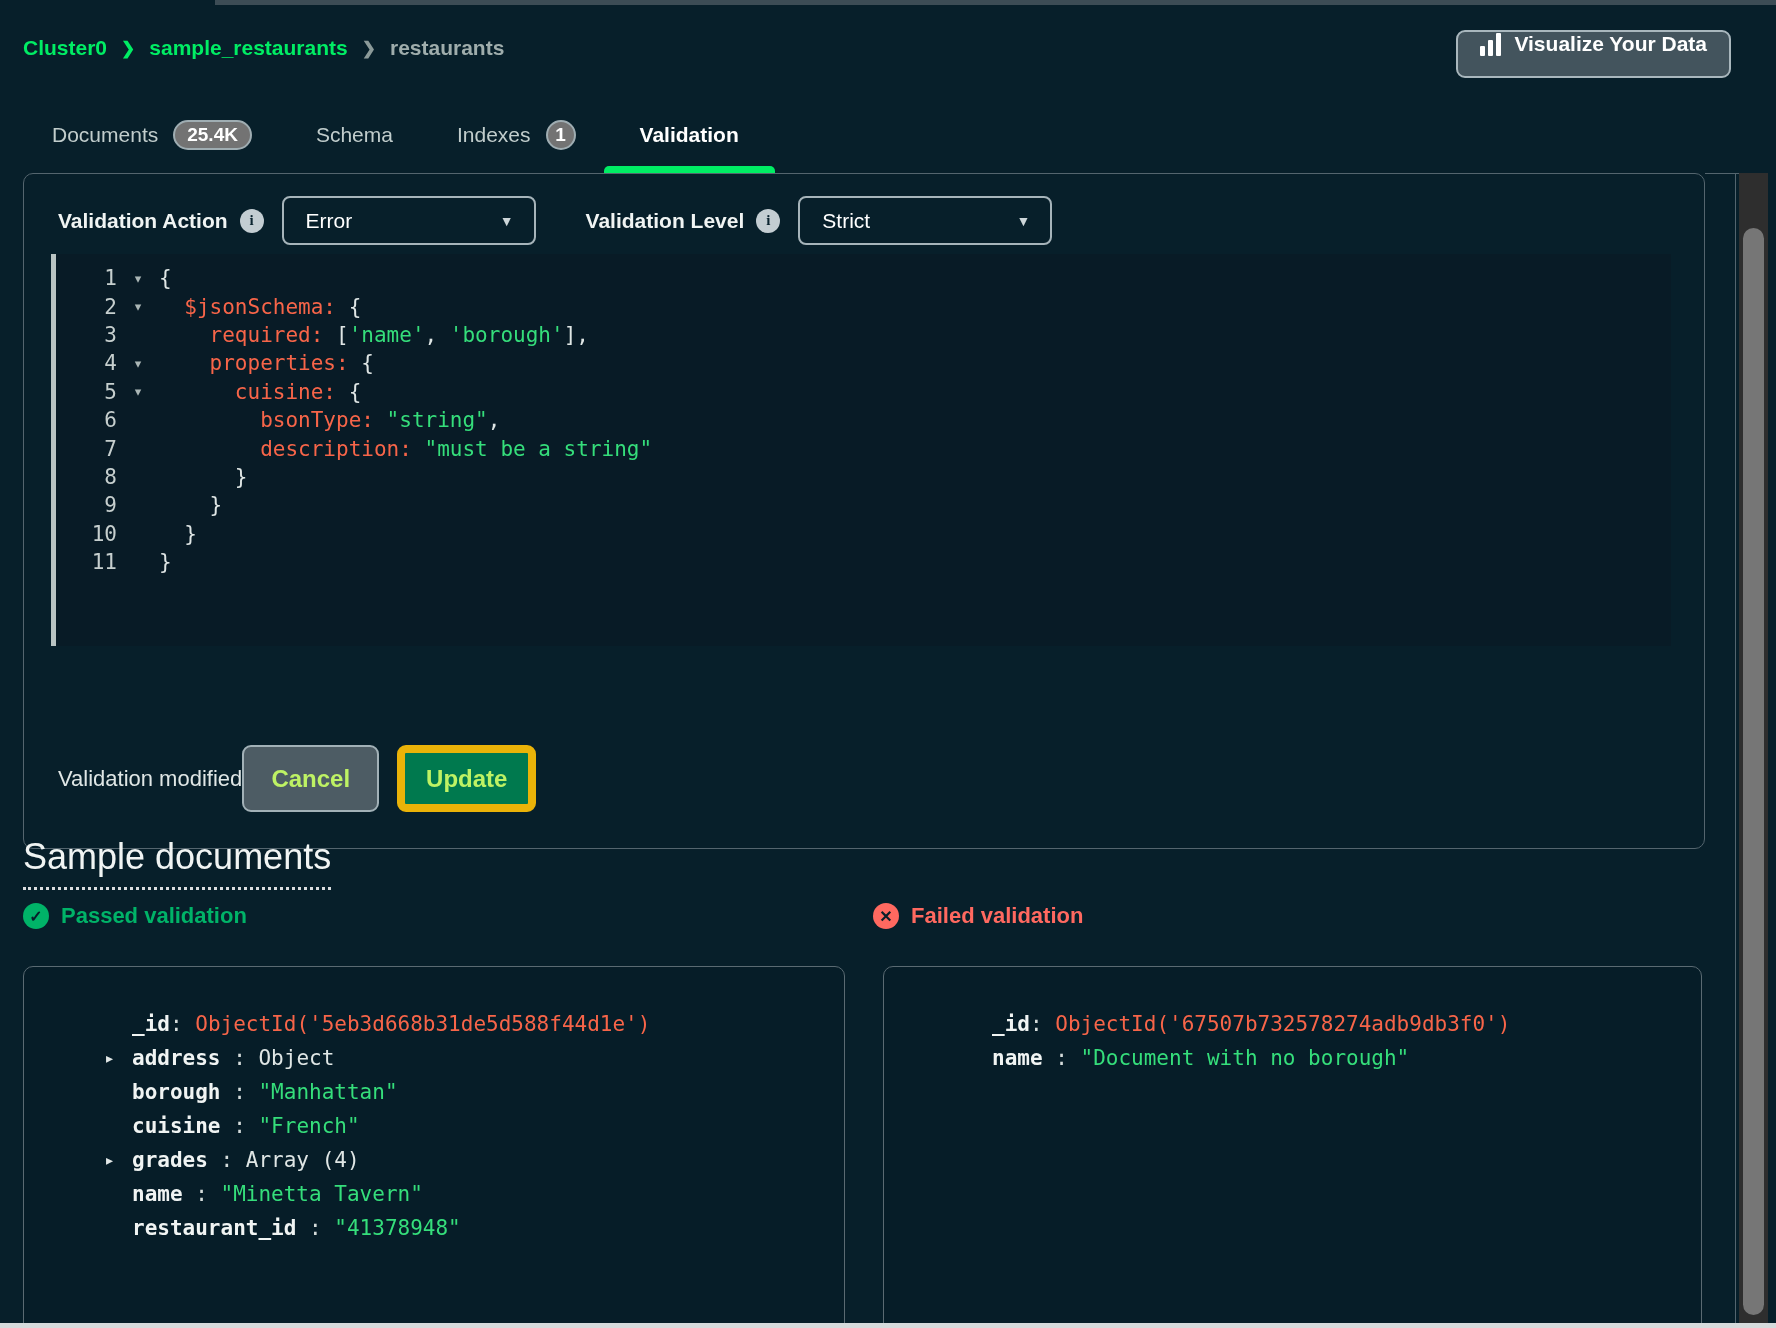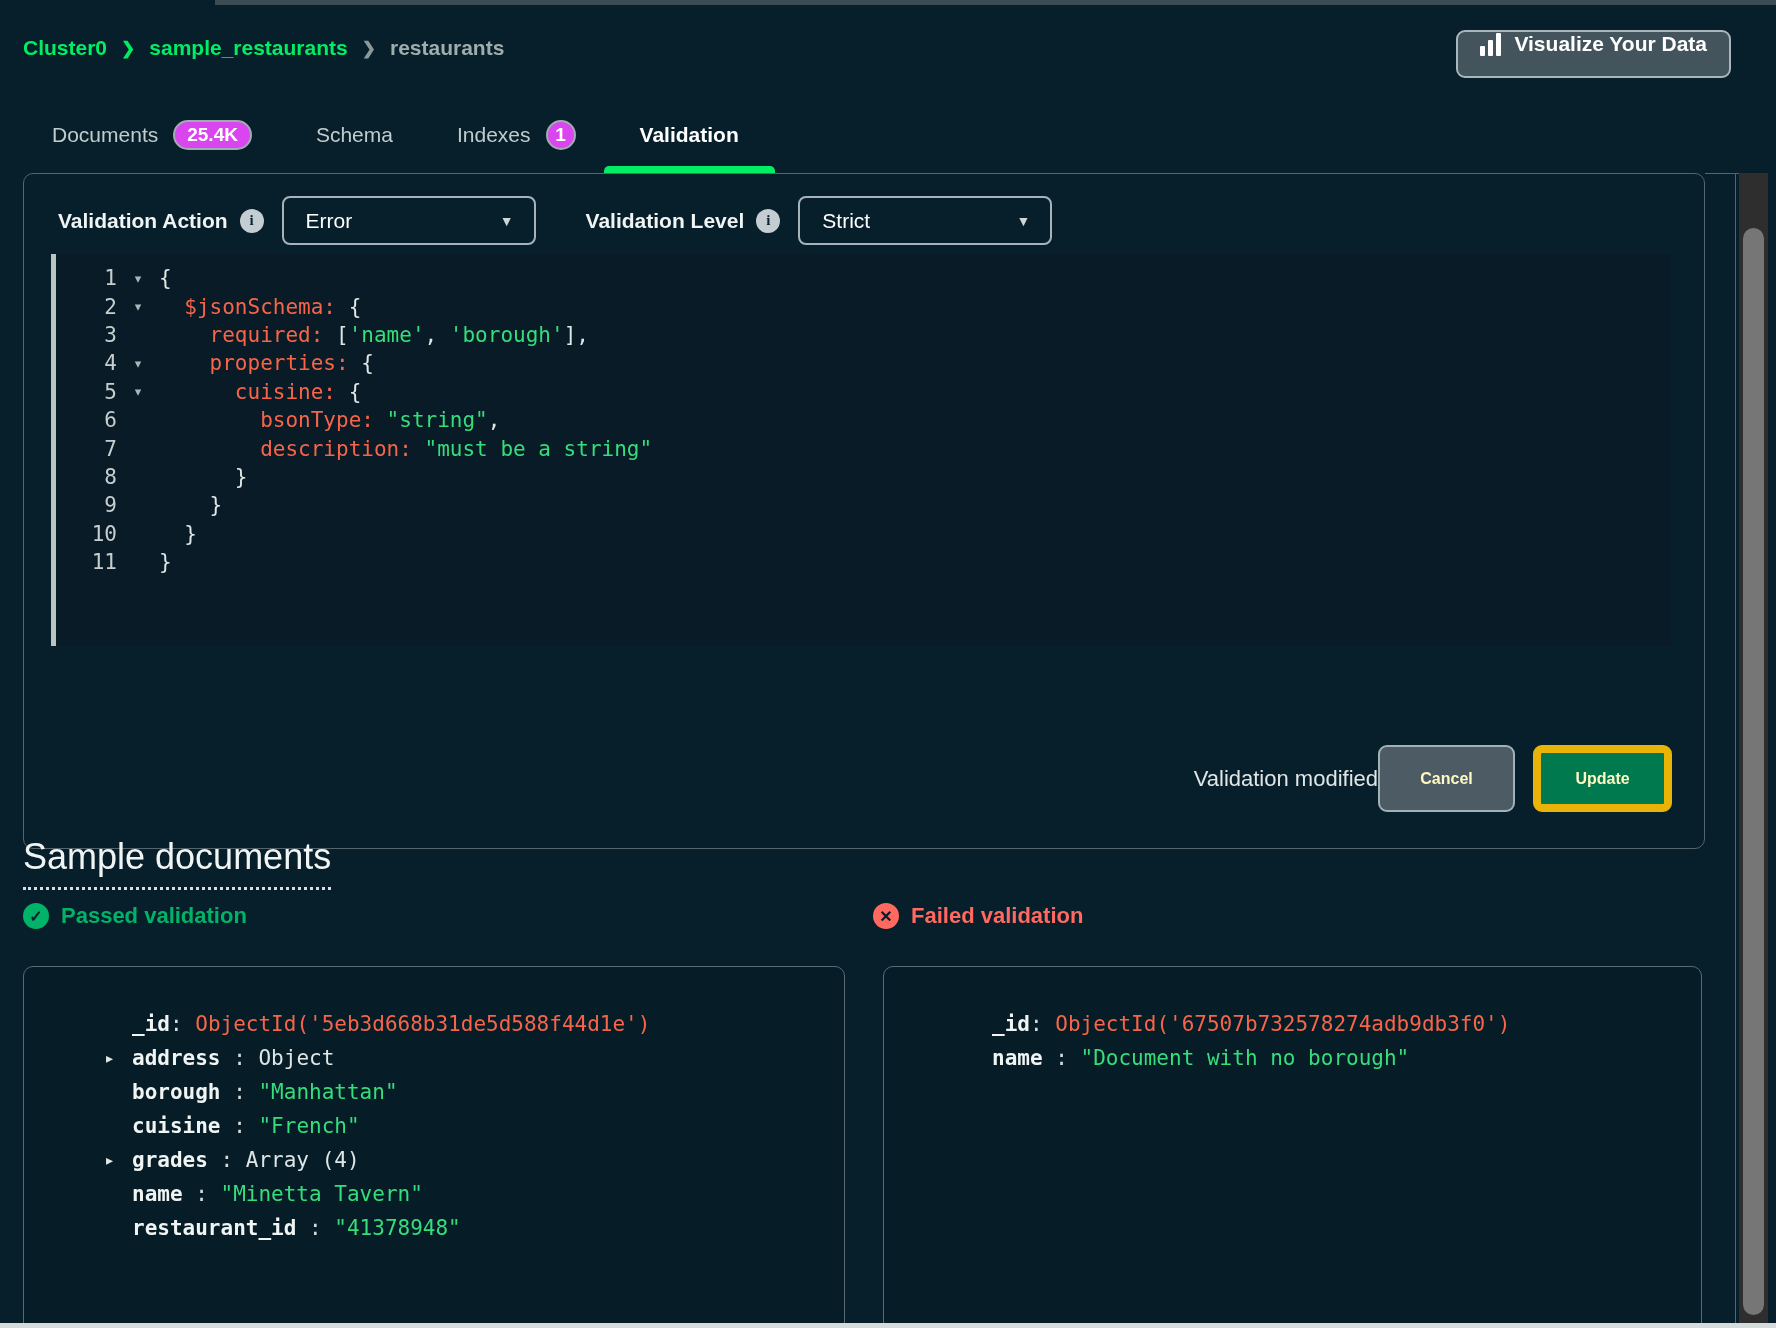--- a/index.html
+++ b/index.html
@@ -32,21 +32,21 @@
   .chart-icon span { width:5px; background:#ffffff; border-radius:1px; display:block; }
   .chart-icon .b1{ height:10px; } .chart-icon .b2{ height:16px; } .chart-icon .b3{ height:23px; }
 
   
   .tabbar { left:52px; top:96px; height:77px; display:flex; align-items:center; gap:64px; }
   .tab { position:relative; height:100%; display:flex; align-items:center; gap:15px;
     font-size:21px; color:#c1cdcc; cursor:pointer; }
   .tab.active { color:#ffffff; font-weight:700; }
   .tab.active::after { content:""; position:absolute; left:-36px; right:-36px; bottom:0;
     height:7px; background:#00ED64; border-radius:5px 5px 0 0; }
-  .tab-badge { background:#d946ef; border:2px solid #9fadb2; color:#ffffff; font-weight:700;
+  .tab-badge { background:#737373; border:2px solid #9fadb2; color:#ffffff; font-weight:700;
     font-size:19px; border-radius:16px; padding:2px 12px; }
   .tab-badge.round { border-radius:50%; width:30px; height:30px; padding:0;
     display:flex; align-items:center; justify-content:center; }
 
   
   .line-h { left:1705px; top:173px; width:34px; height:1px; background:#54656e; }
   .line-v { left:1735px; top:173px; width:1px; bottom:0; background:#54656e; }
 
   
   .panel { left:23px; top:173px; width:1682px; height:676px;
@@ -72,24 +72,24 @@
   .ln { width:66px; text-align:right; color:#c6cfce; flex:0 0 auto; }
   .fold { width:42px; text-align:center; color:#aab6b5; font-size:13px; flex:0 0 auto;
     font-family:"Liberation Sans", sans-serif; cursor:pointer; }
   .code-text { color:#dfe6e5; }
   .c-key { color:#f76549; }
   .c-str { color:#35DE7B; }
   .c-plain { color:#dfe6e5; }
 
   
   .panel-footer { position:absolute; left:34px; right:32px; bottom:36px;
-    display:flex; align-items:center; justify-content:flex-end; }
+    display:flex; align-items:center; justify-content:flex-start; }
   .status-text { font-size:22px; color:#dfe6e5; }
   .btn-row { display:flex; gap:18px; }
-  .btn { height:67px; border-radius:9px; font-size:16px; font-weight:600; color:#fef9c3;
+  .btn { height:67px; border-radius:9px; font-size:24px; font-weight:600; color:#bef264;
     display:flex; align-items:center; justify-content:center; cursor:pointer; }
   .btn-cancel { width:137px; background:#4d5c64; border:2px solid #a2b1b7; }
   .btn-update { width:139px; background:#00794e; border:8px solid #eab308; }
 
   
   .sample-heading { left:23px; top:836px; font-size:36px; font-weight:400; color:#f0f4f3;
     border-bottom:3px dotted rgba(255,255,255,0.85); padding-bottom:9px; }
   .result-label { display:flex; align-items:center; gap:12px; font-size:22px; font-weight:700; }
   .passed { left:23px; top:903px; color:#00b368; }
   .failed { left:873px; top:903px; color:#FF6960; }

